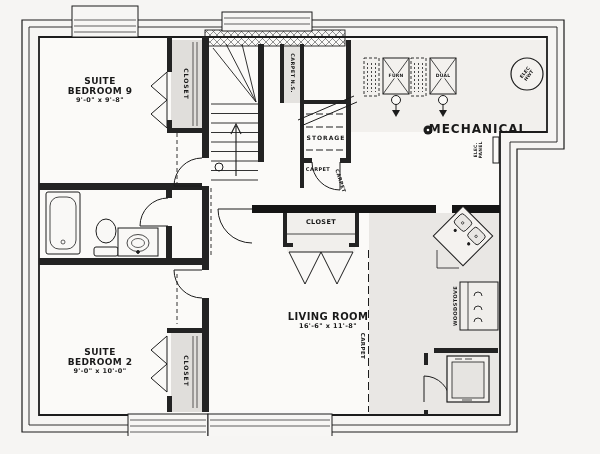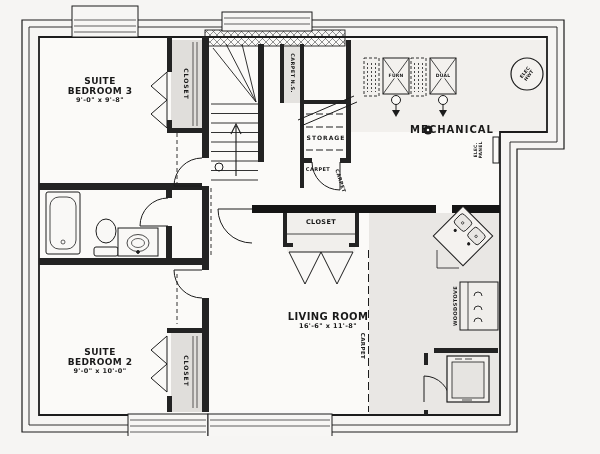--- a/index.html
+++ b/index.html
@@ -6,21 +6,21 @@
   #plan{position:relative;width:600px;height:436px;background:#f6f5f3;overflow:hidden;
         font-family:"DejaVu Sans", sans-serif;}
   #plan svg{position:absolute;left:0;top:0;}
   .lbl{position:absolute;font-weight:bold;color:#191919;white-space:nowrap;
        transform:translate(-50%,-50%);letter-spacing:.4px;text-align:center;line-height:1.15;}
   .col{display:flex;flex-direction:column;align-items:center;}
   .v90{transform:translate(-50%,-50%) rotate(90deg);}
   .vn90{transform:translate(-50%,-50%) rotate(-90deg);}
   .r72{transform:translate(-50%,-50%) rotate(72deg);}
   .rn50{transform:translate(-50%,-50%) rotate(-52deg);}
-  .f10{font-size:10px;} .f9{font-size:9px;} .f7{font-size:10px;letter-spacing:1px;}
+  .f10{font-size:10px;} .f9{font-size:9px;} .f7{font-size:12px;letter-spacing:1px;margin-left:26px;}
   .f65{font-size:6.5px;} .f6{font-size:6px;letter-spacing:1px;} .f55{font-size:5.5px;}
   .f5{font-size:5px;} .f45{font-size:4.5px;letter-spacing:.2px;}
   .dim{font-weight:bold;}
   .chip{background:rgba(246,245,243,.9);padding:0 1px;}
 </style>
 </head>
 <body>
 
 <div id="plan">
 
@@ -177,21 +177,21 @@
     <polygon points="439,110 447,110 443,117" fill="#1c1c1c" stroke="none"></polygon>
     <circle cx="527" cy="74" r="16" stroke-width="1.2" fill="#f4f2ef"></circle>
     <circle cx="428" cy="130" r="4.5" fill="#1c1c1c" stroke="none"></circle>
     <circle cx="428" cy="130" r="1.3" fill="#ffffff" stroke="none"></circle>
     <rect x="493" y="137" width="6" height="26" stroke-width="1" fill="none"></rect>
   </g>
 </svg>
 
   <div class="lbl col" style="left:100px;top:90px;">
     <span class="f9">SUITE</span>
-    <span class="f9">BEDROOM 3</span>
+    <span class="f9">BEDROOM 9</span>
     <span class="f65 dim">9'-0" x 9'-8"</span>
   </div>
 
   <div class="lbl col" style="left:100px;top:361px;">
     <span class="f9">SUITE</span>
     <span class="f9">BEDROOM 2</span>
     <span class="f65 dim">9'-0" x 10'-0"</span>
   </div>
 
   <div class="lbl col" style="left:328px;top:320px;text-align:center;">

